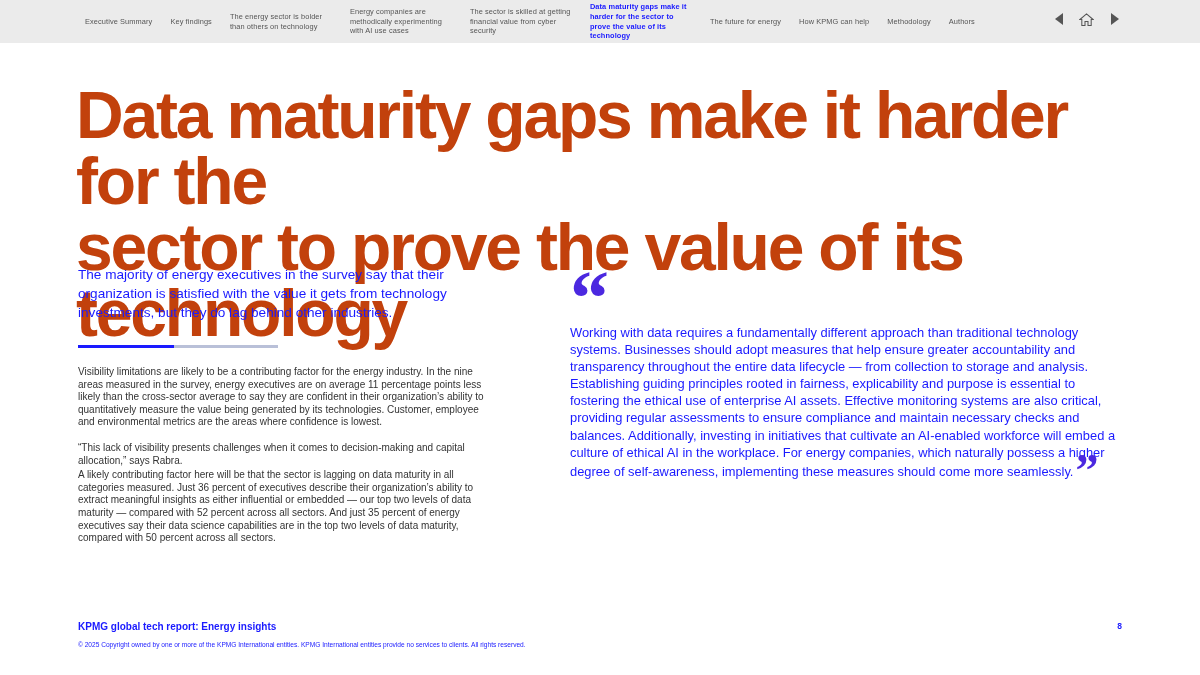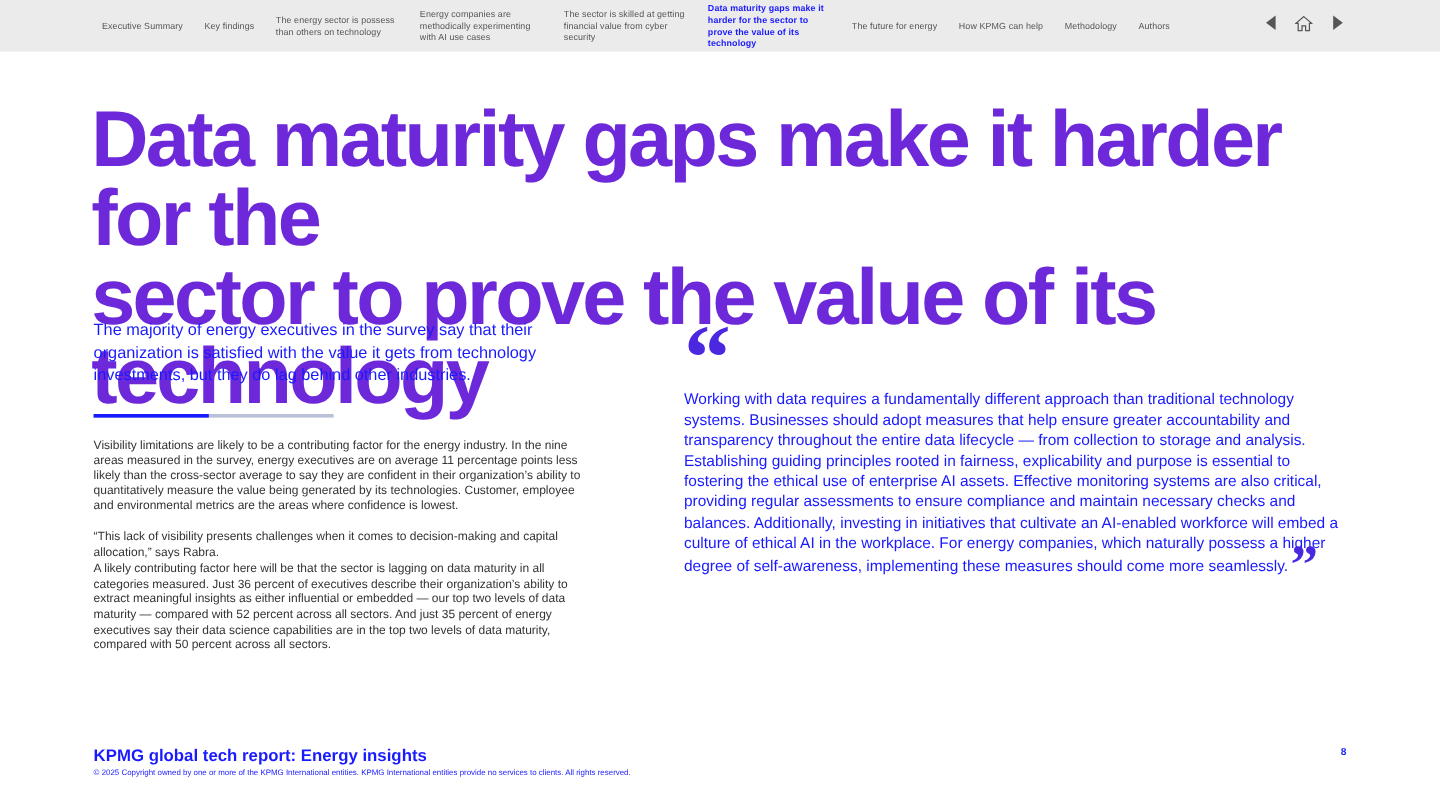--- a/index.html
+++ b/index.html
@@ -66,21 +66,21 @@
     border-top: 6px solid transparent;
     border-bottom: 6px solid transparent;
     border-left: 8px solid #555;
   }
 
   
   .headline {
     position: absolute;
     left: 76px; top: 82px;
     width: 1048px;
-    color: #6d28d9;
+    color: #c2410c;
     font-family: "Liberation Sans", sans-serif;
     font-weight: bold;
     font-size: 66px;
     line-height: 66px;
     letter-spacing: -2.2px;
     transform: scaleX(1.0);
   }
   .headline .l1 { display:block; }
   .headline .l2 { display:block; }
 
@@ -157,21 +157,21 @@
     font-size: 9.4px;
     line-height: 12.9px;
   }
   .attrib .name { font-weight: bold; }
 
   
   .footer-title {
     position: absolute;
     left: 78px; top: 621px;
     color: #1a1aff;
-    font-size: 14px;
+    font-size: 10px;
     font-weight: bold;
   }
   .footer-copy {
     position: absolute;
     left: 78px; top: 640px;
     color: #1a1aff;
     font-size: 6.6px;
     line-height: 9px;
   }
   .page-num {
@@ -184,21 +184,21 @@
 </style>
 </head>
 <body>
 
 <div class="page">
 
   <div class="topnav">
     <div class="nav-items">
       <div class="nav-item">Executive Summary</div>
       <div class="nav-item">Key findings</div>
-      <div class="nav-item">The energy sector is possess than others on technology</div>
+      <div class="nav-item">The energy sector is bolder than others on technology</div>
       <div class="nav-item">Energy companies are methodically experimenting with AI use cases</div>
       <div class="nav-item">The sector is skilled at getting financial value from cyber security</div>
       <div class="nav-item active">Data maturity gaps make it harder for the sector to prove the value of its technology</div>
       <div class="nav-item">The future for energy</div>
       <div class="nav-item">How KPMG can help</div>
       <div class="nav-item">Methodology</div>
       <div class="nav-item">Authors</div>
     </div>
     <div class="nav-controls">
       <div class="nav-ctrl">

